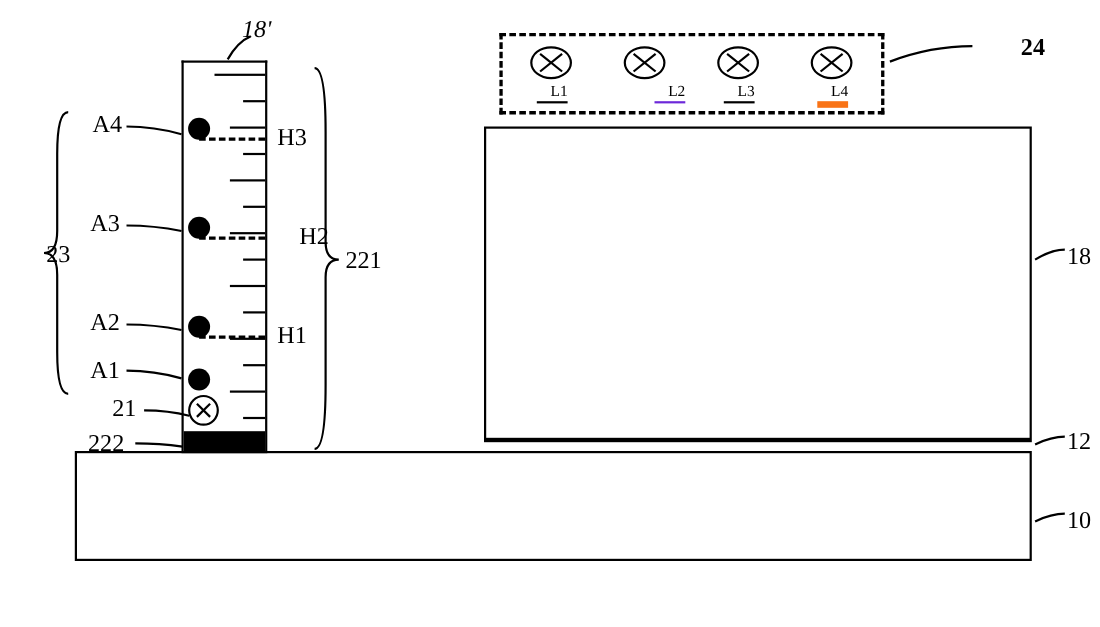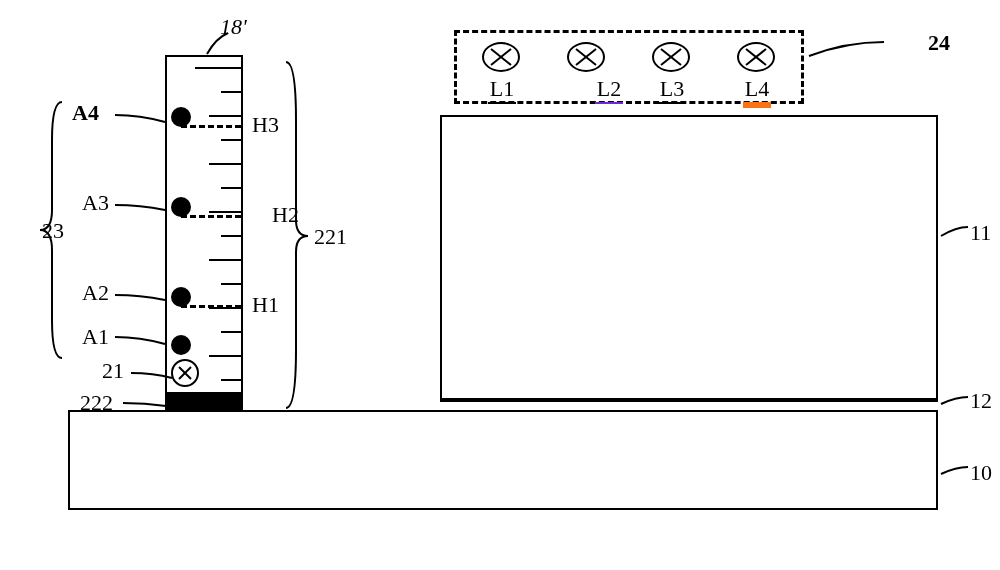--- a/index.html
+++ b/index.html
@@ -67,22 +67,22 @@
     .black-block {
       position: absolute;
       background: #000;
     }
     .dashed-box {
       position: absolute;
       border: 3px dashed #000;
     }
     .light-label {
       position: absolute;
-      font-size: 22px;
-      text-align: center;
+      font-size: 14px;
+      text-align: right;
     }
   </style>
 </head>
 <body>
 
 <div class="base-rect" style="left:68px; top:410px; width:870px; height:100px;"></div>
 
 <div class="base-rect" style="left:440px; top:115px; width:498px; height:285px;"></div>
 
 <div style="position:absolute; left:440px; top:400px; width:498px; height:2px; background:#000;"></div>
@@ -152,21 +152,21 @@
 
 <div class="light-label" style="left:488px; top:76px; width:28px; border-bottom:2px solid #000;">L1</div>
 <div class="light-label" style="left:595px; top:76px; width:28px; border-bottom:2px solid #6d28d9;">L2</div>
 <div class="light-label" style="left:658px; top:76px; width:28px; border-bottom:2px solid #000;">L3</div>
 <div class="light-label" style="left:743px; top:76px; width:28px; border-bottom:6px solid #f97316;">L4</div>
 
 <div class="label" style="left:252px; top:112px;">H3</div>
 <div class="label" style="left:252px; top:202px;margin-left:20px;">H2</div>
 <div class="label" style="left:252px; top:292px;">H1</div>
 
-<div class="label" style="left:72px; top:100px;font-weight:bold;">A4</div>
+<div class="label" style="left:84px; top:100px;">A4</div>
 <svg style="position:absolute; left:110px; top:110px; width:60px; height:20px;">
     <path d="M5 5 Q 30 5 55 12" stroke="#000" stroke-width="2" fill="none"></path>
   </svg>
 
 <div class="label" style="left:82px; top:190px;">A3</div>
 <svg style="position:absolute; left:110px; top:200px; width:60px; height:20px;">
     <path d="M5 5 Q 30 5 55 10" stroke="#000" stroke-width="2" fill="none"></path>
   </svg>
 
 <div class="label" style="left:82px; top:280px;">A2</div>
@@ -202,21 +202,21 @@
 <svg style="position:absolute; left:280px; top:60px; width:34px; height:352px;">
   <path d="M6 2 Q 16 2 16 60 L 16 160 Q 16 176 28 176 Q 16 176 16 192 L 16 290 Q 16 348 6 348" stroke="#000" stroke-width="2" fill="none"></path>
 </svg>
 <div class="label" style="left:314px; top:224px;">221</div>
 
 <div class="label" style="left:928px; top:30px;font-weight:bold;">24</div>
 <svg style="position:absolute; left:806px; top:38px; width:82px; height:22px;">
     <path d="M3 18 Q 40 4 78 4" stroke="#000" stroke-width="2" fill="none"></path>
   </svg>
 
-<div class="label" style="left:970px; top:220px;">11</div>
+<div class="label" style="left:970px; top:220px;">18</div>
 <svg style="position:absolute; left:938px; top:224px; width:34px; height:18px;">
     <path d="M3 12 Q 18 3 30 3" stroke="#000" stroke-width="2" fill="none"></path>
   </svg>
 
 <div class="label" style="left:970px; top:388px;">12</div>
 <svg style="position:absolute; left:938px; top:394px; width:34px; height:14px;">
     <path d="M3 10 Q 18 3 30 3" stroke="#000" stroke-width="2" fill="none"></path>
   </svg>
 
 <div class="label" style="left:970px; top:460px;font-family:Liberation Serif, serif;">10</div>

